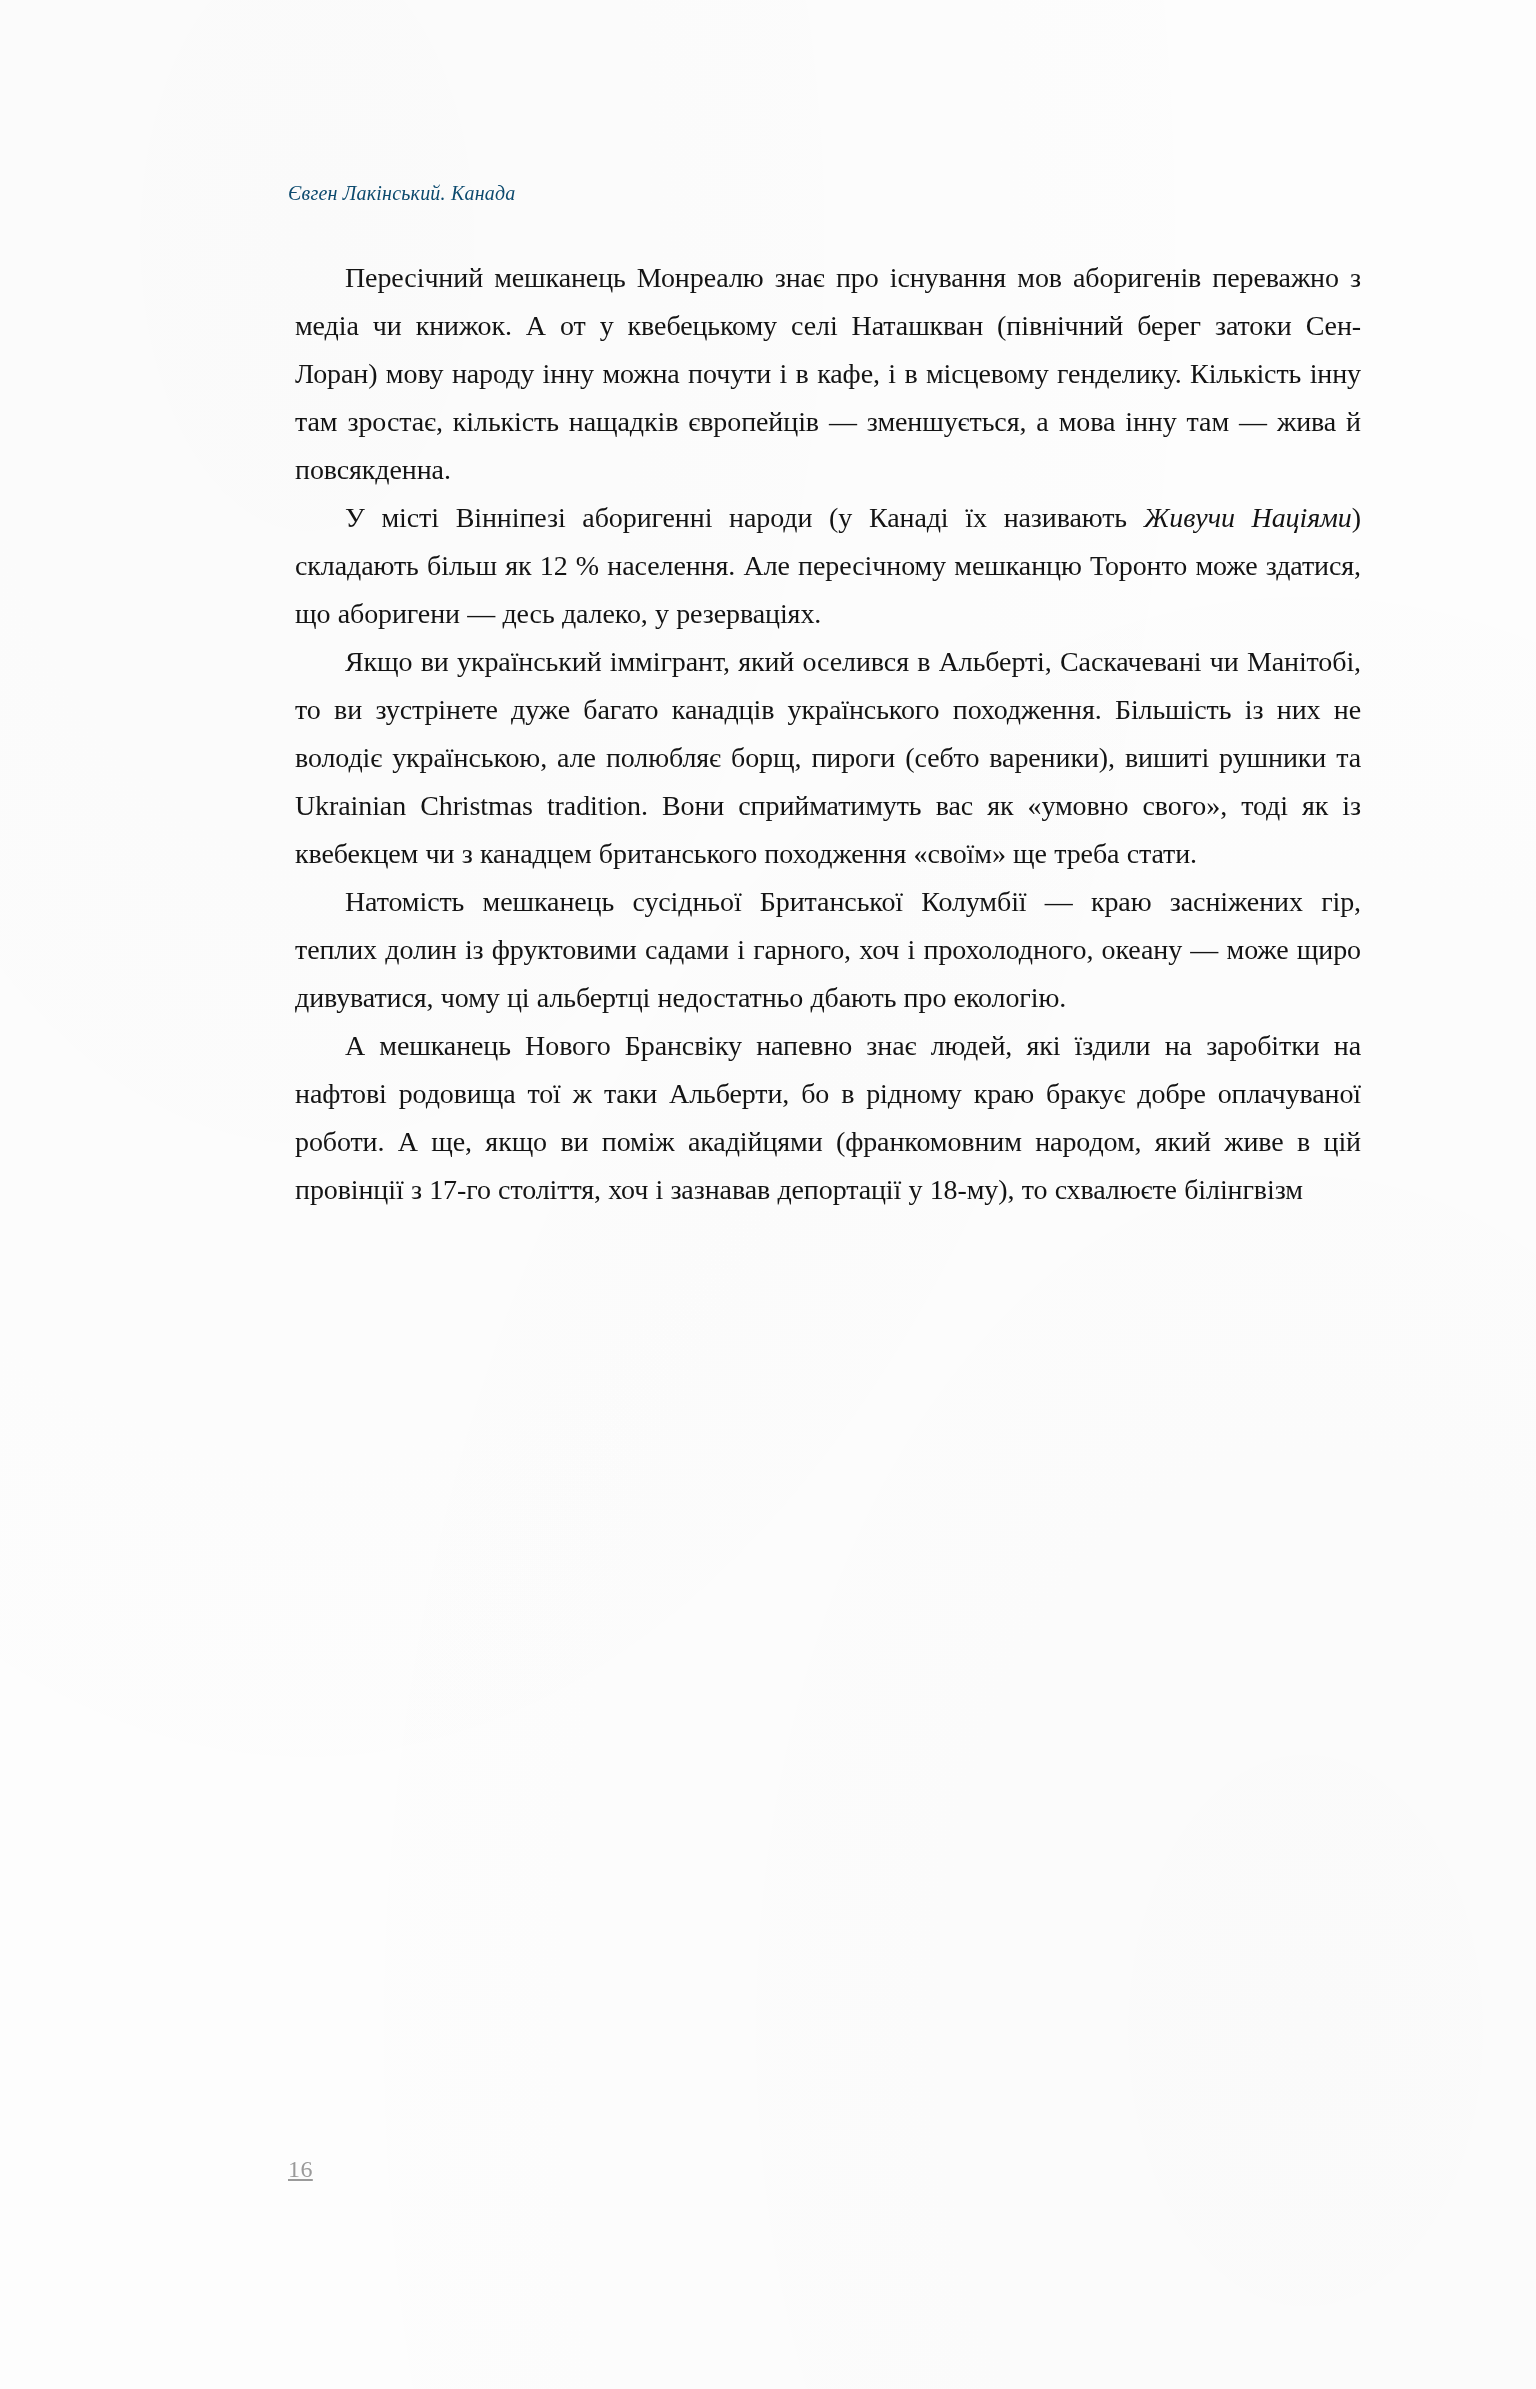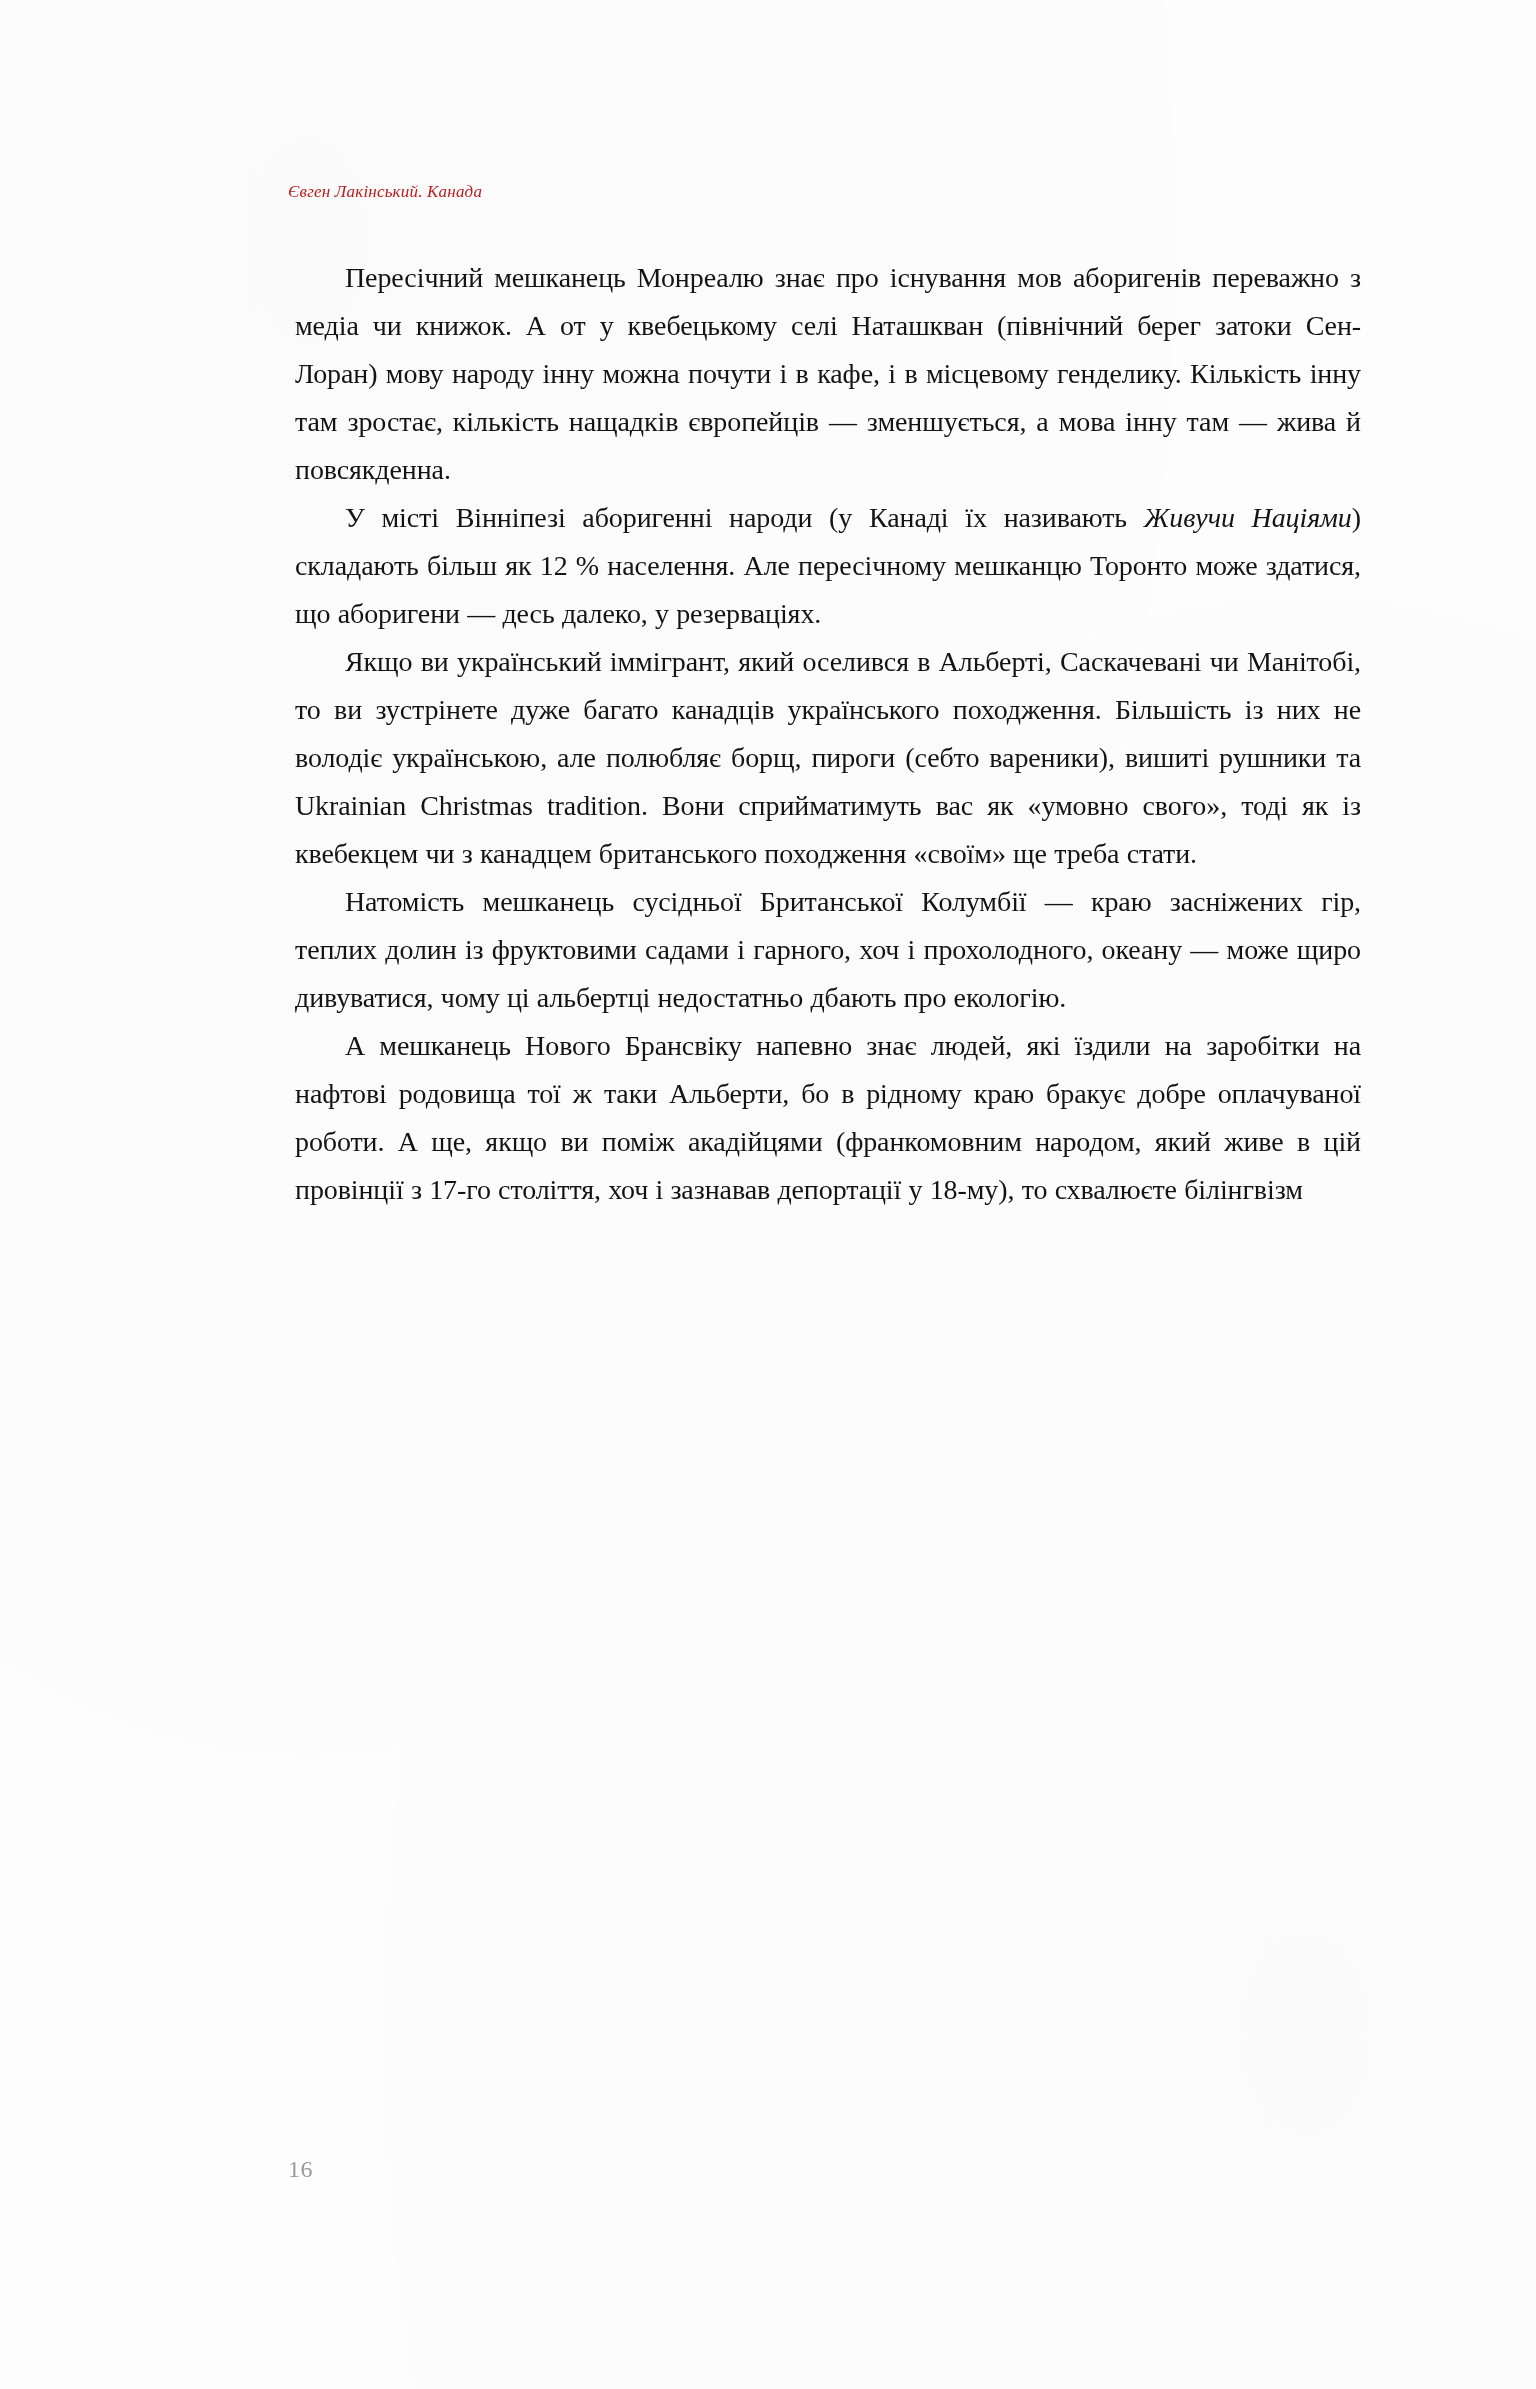--- a/index.html
+++ b/index.html
@@ -22,23 +22,23 @@
     inset: 0;
     background: #fdfdfd;
   }
 
   
   .running-head {
     position: absolute;
     left: 288px;
     top: 182px;
     font-style: italic;
-    font-size: 17px;
+    font-size: 20px;
     letter-spacing: 0.2px;
-    color: #b91c1c;
+    color: #0c4a6e;
     white-space: nowrap;
     -webkit-font-smoothing: antialiased;
   }
 
   
   .text-column {
     position: absolute;
     left: 288px;
     top: 254px;
     width: 1066px;
@@ -64,20 +64,21 @@
   }
 
   
   .folio {
     position: absolute;
     left: 288px;
     top: 2156px;
     font-size: 24px;
     color: #9a9a9a;
     letter-spacing: 0.4px;
+    text-decoration: underline;
   }
 
   
   .paper-tint {
     position: absolute;
     inset: 0;
     pointer-events: none;
     background:
       radial-gradient(ellipse at 20% 10%, rgba(0,0,0,0.012), rgba(0,0,0,0) 60%),
       radial-gradient(ellipse at 85% 85%, rgba(0,0,0,0.012), rgba(0,0,0,0) 60%);

